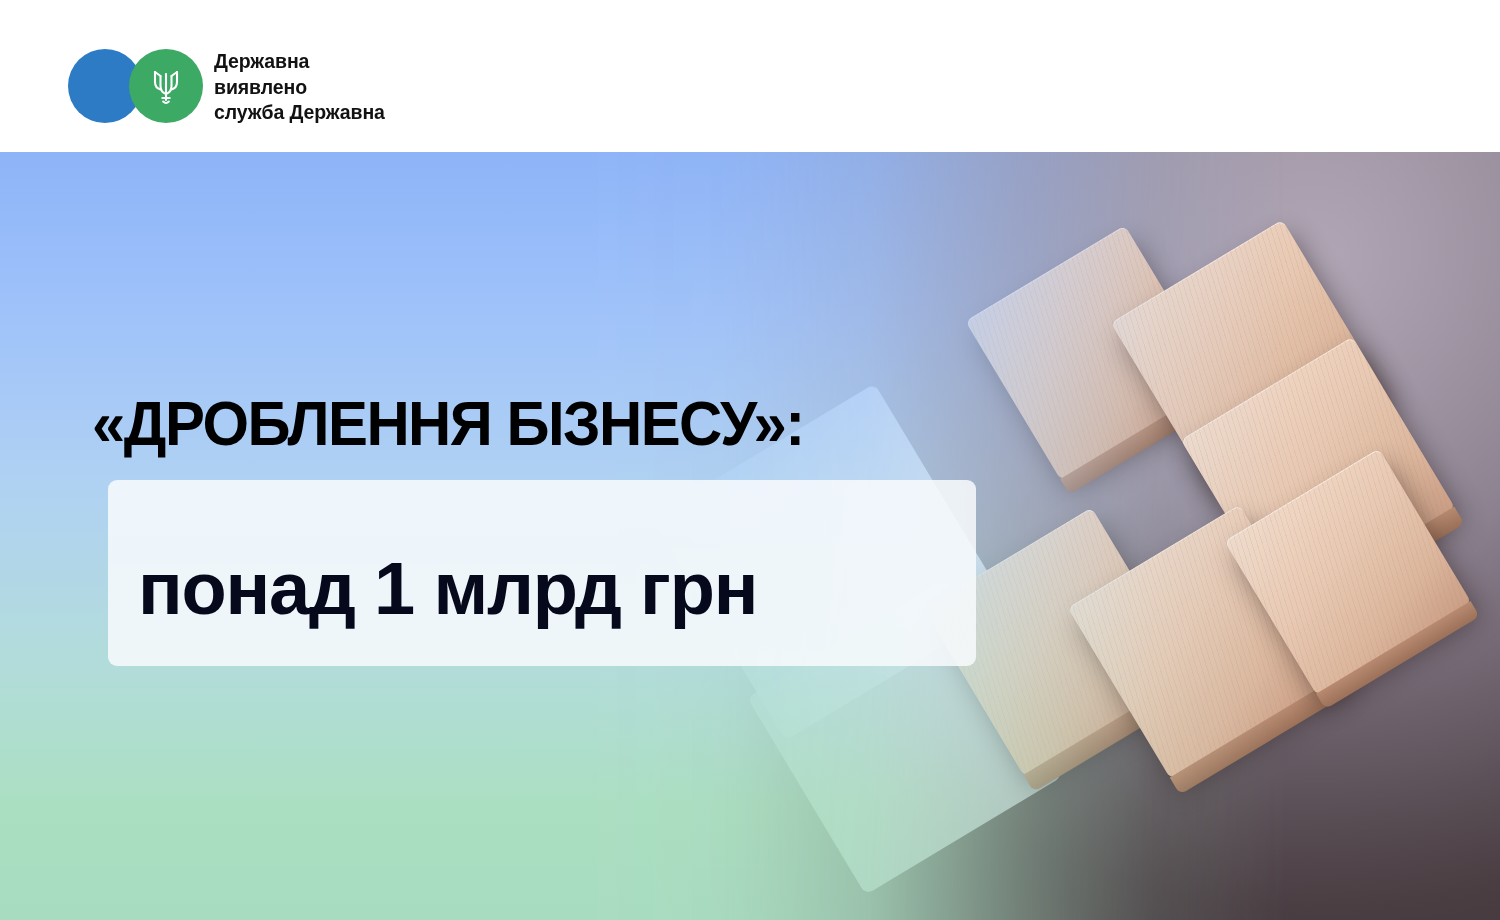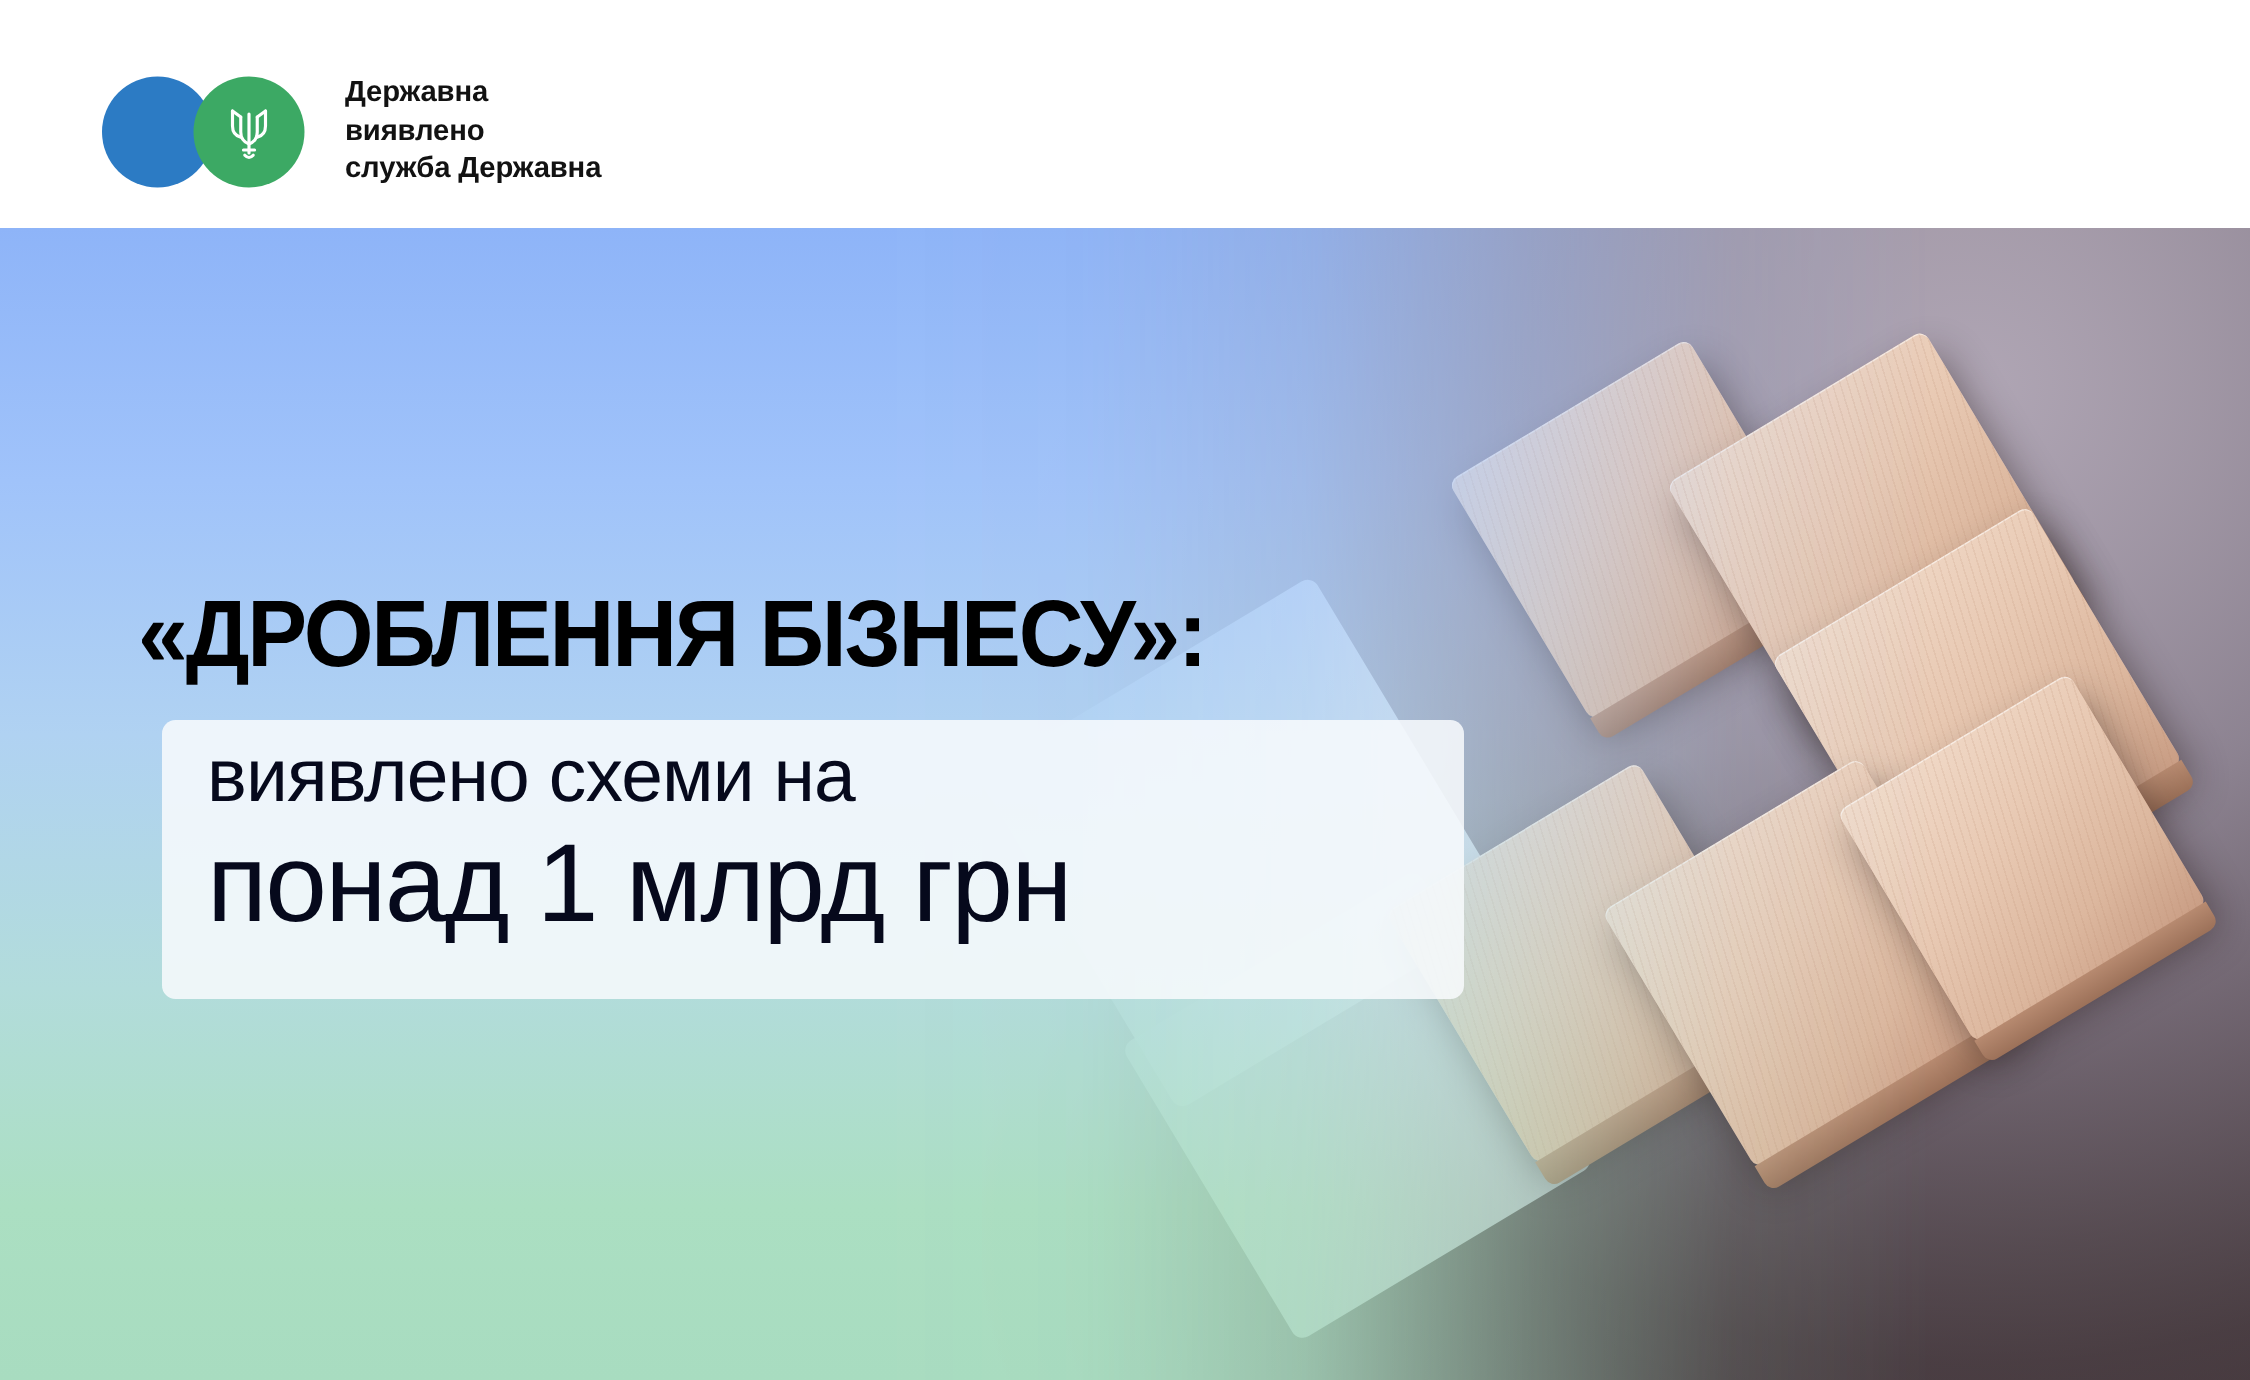--- a/index.html
+++ b/index.html
@@ -20,23 +20,23 @@
 
   
   .header-band {
     position:absolute; left:0; top:0;
     width:1500px; height:152px;
     background:#ffffff;
     z-index:40;
     display:flex; align-items:center;
   }
   .logo-lockup {
-    display:flex; align-items:flex-end;
+    display:flex; align-items:flex-start;
     margin-left:68px;
-    gap:16px;
+    gap:0;
     margin-top:23px;
   }
   .logo-marks {
     position:relative;
     width:135px; height:75px;
     flex:0 0 auto;
   }
   .logo-circle-blue {
     position:absolute; left:0; top:0;
     width:74px; height:74px;
@@ -185,21 +185,21 @@
     font-size:50px;
     font-weight:normal;
     line-height:1;
     letter-spacing:-0.6px;
     color:#06091c;
     white-space:nowrap;
   }
   .panel-line-2 {
     position:absolute; left:30px; top:72px;
     font-size:74px;
-    font-weight:normal;
+    font-weight:bold;
     line-height:1;
     letter-spacing:-1.2px;
     color:#06091c;
     white-space:nowrap;
   }
 </style>
 </head>
 <body>
 
 <div class="poster">
@@ -254,18 +254,17 @@
           <div class="side" style="left:0;right:0;bottom:-16px;height:18px;"></div>
         </div>
     </div>
     <div class="gradient-wash"></div>
   </div>
 
   <div class="copy">
     <div class="headline">«ДРОБЛЕННЯ БІЗНЕСУ»:</div>
 
     <div class="panel">
-      <div class="panel-line-1">виявлено схеми на</div>
       <div class="panel-line-2">понад 1 млрд грн</div>
     </div>
   </div>
 
 </div>
 
 </body></html>

